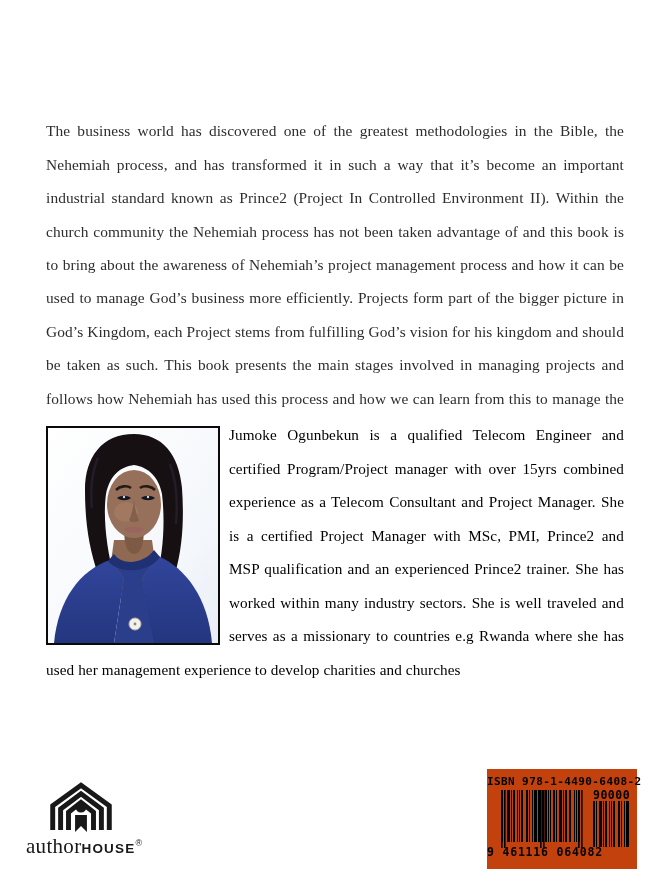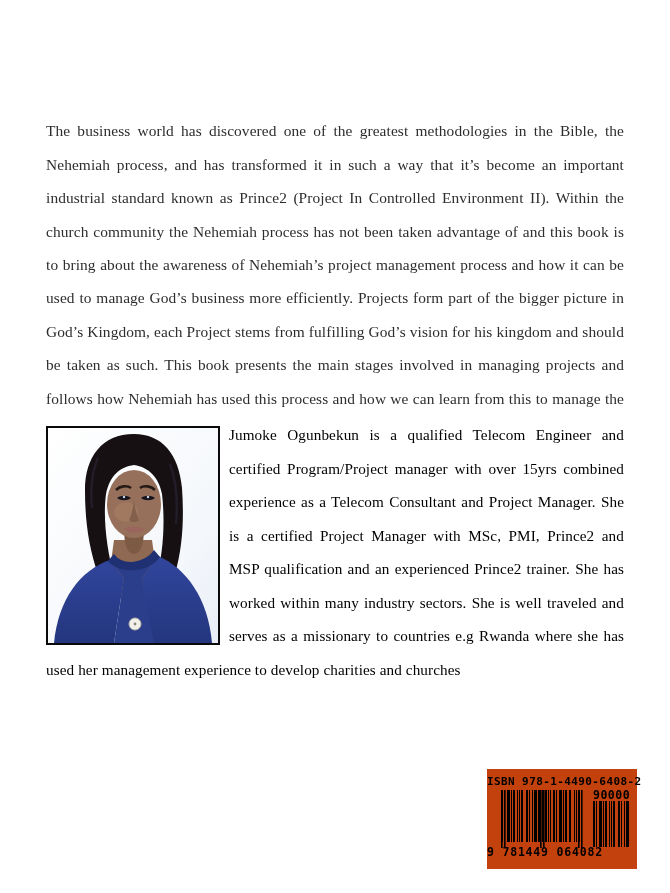--- a/index.html
+++ b/index.html
@@ -125,20 +125,34 @@
         <path d="M62,132 L76,150 L66,215 L106,215 L94,150 L110,128 C100,140 72,142 62,132 Z" fill="#2b3e8c"></path>
         <path d="M60,133 C70,146 100,146 112,129 L106,122 C96,136 74,138 66,126 Z" fill="#203173"></path>
 
         <circle cx="87" cy="196" r="6" fill="#f2f0ea" stroke="#b9b4a8" stroke-width="1"></circle>
         <circle cx="87" cy="196" r="1.4" fill="#8c8678"></circle>
       </svg>
     </span>
     <span>Jumoke Ogunbekun is a qualified Telecom Engineer and certified Program/Project manager with over 15yrs combined experience as a Telecom Consultant and Project Manager. She is a certified Project Manager with MSc, PMI, Prince2 and MSP qualification and an experienced Prince2 trainer. She has worked within many industry sectors. She is well traveled and serves as a missionary to countries e.g Rwanda where she has used her management experience to develop charities and churches</span>
   </div>
 
+  <div class="logo">
+    <svg class="house" width="66" height="50" viewBox="0 0 100 76" xmlns="http://www.w3.org/2000/svg">
+      <g stroke="#181818" stroke-width="7.5" fill="none" stroke-linejoin="miter">
+        <path d="M7,73 L7,36 L50,5 L93,36 L93,73"></path>
+        <path d="M19,73 L19,41 L50,18 L81,41 L81,73"></path>
+        <path d="M31,73 L31,46 L50,31 L69,46 L69,73"></path>
+      </g>
+      <circle cx="50" cy="38" r="8.5" fill="#181818"></circle>
+      <path d="M41,50 L59,50 L59,76 L50,67 L41,76 Z" fill="#181818"></path>
+    </svg>
+    <div class="logo-text">
+      <span class="logo-author">author</span><span class="logo-house-word">HOUSE</span><span class="logo-reg">®</span>
+    </div>
+  </div>
 
   <div class="barcode">
     <div class="bc-label">ISBN 978-1-4490-6408-2</div>
     <svg id="bc-main" class="bc-main" width="82" height="58" xmlns="http://www.w3.org/2000/svg">
         <rect x="0" y="0" width="2" height="52"></rect>
         <rect x="3" y="0" width="1" height="52"></rect>
         <rect x="6" y="0" width="3" height="52"></rect>
         <rect x="10" y="0" width="1" height="52"></rect>
         <rect x="12" y="0" width="2" height="52"></rect>
         <rect x="16" y="0" width="1" height="52"></rect>
@@ -162,21 +176,21 @@
         <rect x="73" y="0" width="1" height="52"></rect>
         <rect x="75" y="0" width="1" height="52"></rect>
         <rect x="77" y="0" width="2" height="52"></rect>
         <rect x="0" y="0" width="1.6" height="58"></rect>
         <rect x="3" y="0" width="1.6" height="58"></rect>
         <rect x="39" y="0" width="1.6" height="58"></rect>
         <rect x="42" y="0" width="1.6" height="58"></rect>
         <rect x="77" y="0" width="1.6" height="58"></rect>
         <rect x="80" y="0" width="1.6" height="58"></rect>
       </svg>
-    <div class="bc-digits">9 781449 064082</div>
+    <div class="bc-digits">9 461116 064082</div>
     <div class="bc-supp-label">90000</div>
     <svg id="bc-supp" class="bc-supp" width="38" height="46" xmlns="http://www.w3.org/2000/svg">
         <rect x="0" y="0" width="2" height="46"></rect>
         <rect x="3" y="0" width="1" height="46"></rect>
         <rect x="6" y="0" width="3" height="46"></rect>
         <rect x="10" y="0" width="1" height="46"></rect>
         <rect x="12" y="0" width="2" height="46"></rect>
         <rect x="16" y="0" width="1" height="46"></rect>
         <rect x="18" y="0" width="1" height="46"></rect>
         <rect x="20" y="0" width="2" height="46"></rect>

